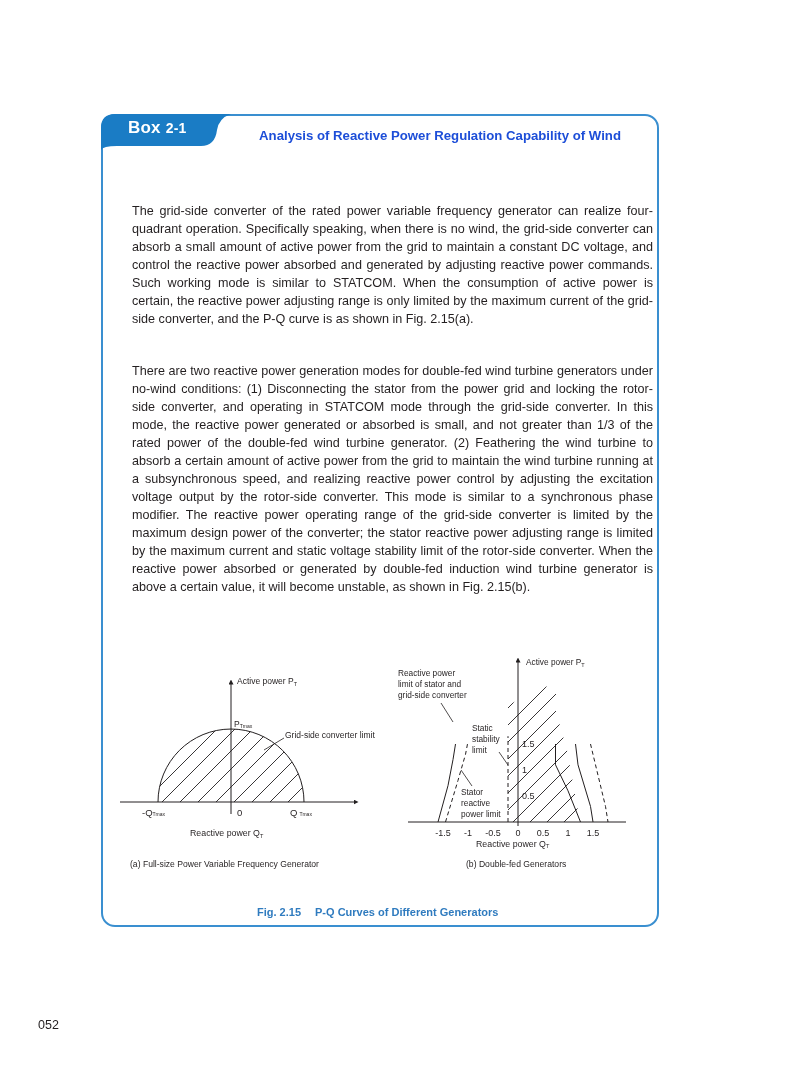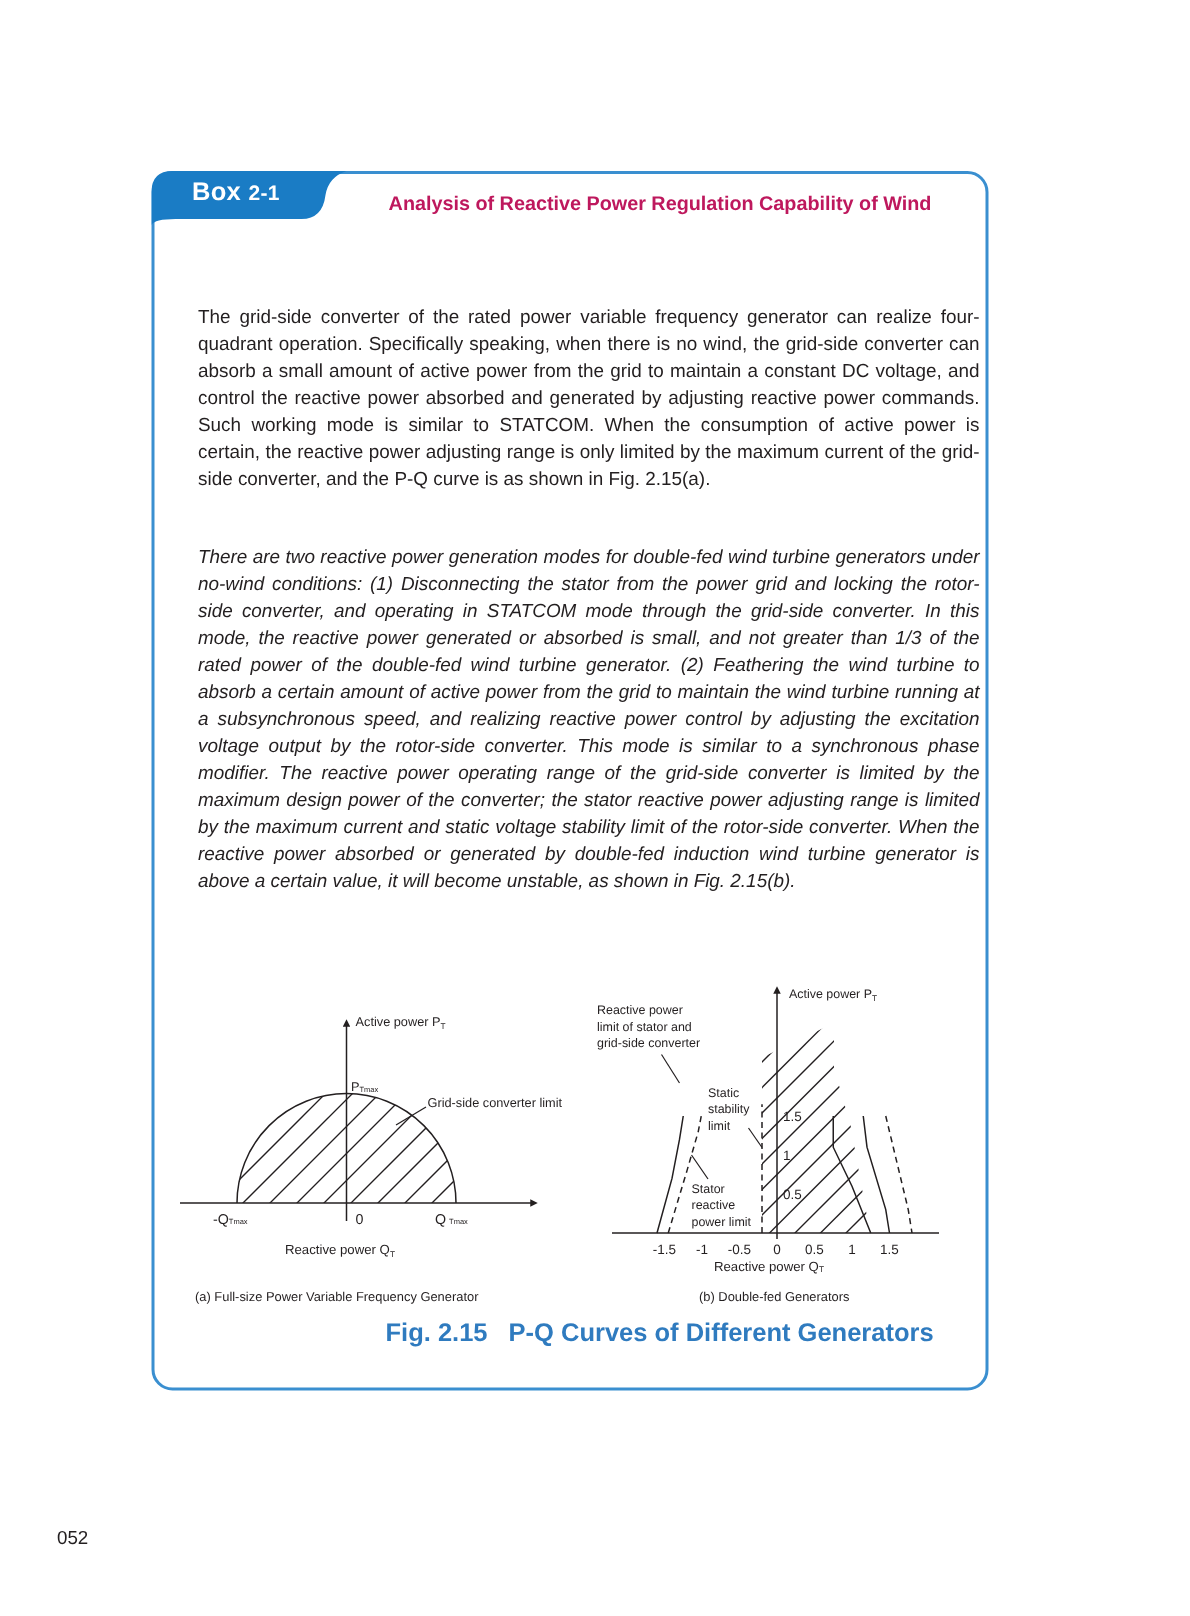--- a/index.html
+++ b/index.html
@@ -6,28 +6,28 @@
   body { width: 793px; height: 1077px; position: relative; overflow: hidden;
          font-family: "Liberation Sans", sans-serif; color: #231f20; }
   .box { position: absolute; left: 101px; top: 114px; width: 558px; height: 813px;
          border: 2px solid #3a8fd0; border-radius: 14px; box-sizing: border-box; }
   .tab { position: absolute; left: 101px; top: 114px; width: 130px; height: 34px; }
   .tab svg { display: block; }
   .tab-label { position: absolute; left: 128px; top: 118px; color: #fff; font-weight: bold;
                font-size: 17px; letter-spacing: 0.2px; text-align: center; }
   .tab-label .num { font-size: 14px; }
   .title { position: absolute; left: 236px; top: 127px; width: 408px; text-align: center;
-           font-weight: bold; font-size: 13.2px; line-height: 18px; color: #be185d; }
+           font-weight: bold; font-size: 13.2px; line-height: 18px; color: #1d4ed8; }
   .para { position: absolute; left: 120px; width: 521px; font-size: 12.6px; line-height: 18px;
           text-align: justify; color: #231f20; margin: 12px; }
   .p1 { top: 190px; }
-  .p2 { top: 350px; font-style: italic; }
+  .p2 { top: 350px; }
   .fig { position: absolute; left: 0; top: 0; }
   .cap { position: absolute; font-size: 8.6px; color: #231f20; }
-  .figtitle { position: absolute; left: 257px; top: 879px; font-size: 17px; font-weight: bold; color: #2f7bbf; }
+  .figtitle { position: absolute; left: 257px; top: 906px; font-size: 11px; font-weight: bold; color: #2f7bbf; }
   .figtitle .gap { display: inline-block; width: 14px; }
   .pagenum { position: absolute; left: 38px; top: 1018px; font-size: 12.5px; color: #231f20; text-align: center; }
   svg text { font-family: "Liberation Sans", sans-serif; fill: #231f20; }
 </style>
 </head>
 <body>
 
 <div class="box"></div>
 <div class="tab">
   <svg width="132" height="36" viewBox="0 0 132 36">

